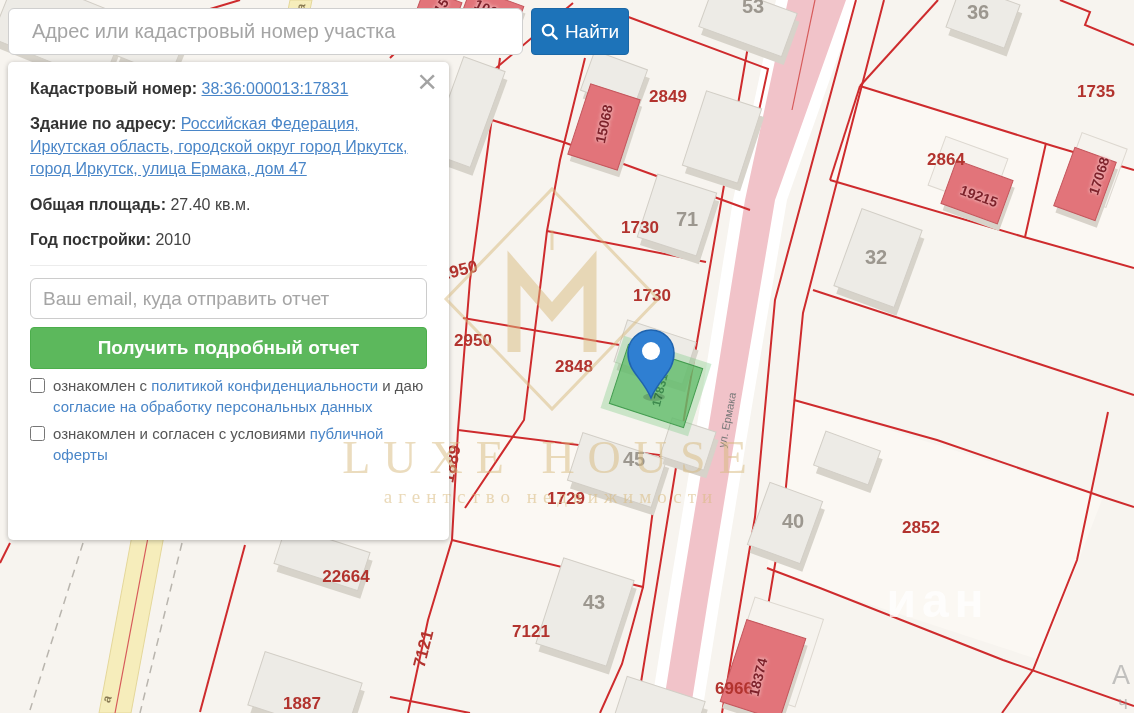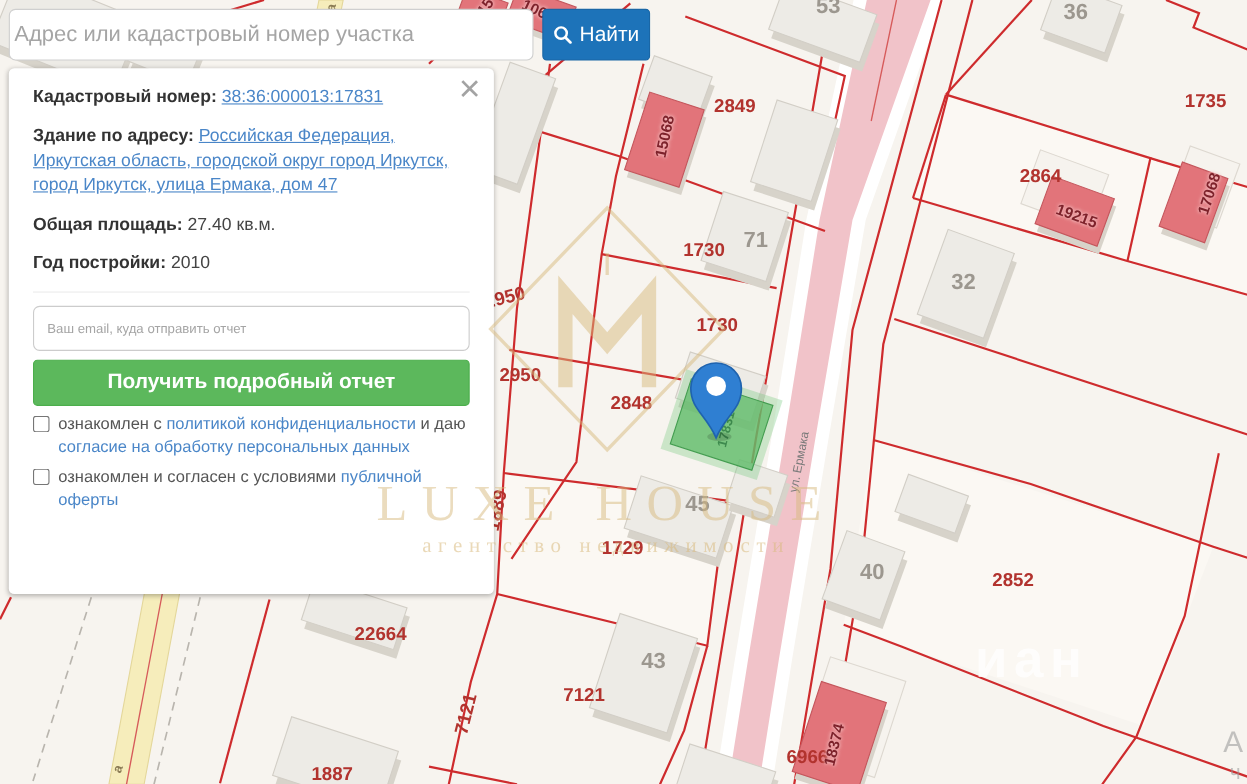--- a/index.html
+++ b/index.html
@@ -24,34 +24,34 @@
   .wm-cian{position:absolute;left:938px;top:600px;transform:translate(-50%,-50%);
     font-size:48px;font-weight:700;color:rgba(255,255,255,.75);letter-spacing:6px;}
   .wm-corner-a{position:absolute;left:1112px;top:660px;font-size:27px;color:rgba(150,150,150,.55);}
   .wm-corner-ch{position:absolute;left:1118px;top:692px;font-size:19px;color:rgba(150,150,150,.55);}
   .wm-logo{position:absolute;left:0;top:0;}
   
   .marker{position:absolute;left:0;top:0;z-index:25;pointer-events:none;}
   
   .searchbar{position:absolute;left:8px;top:8px;z-index:10;display:flex;}
   .search-input{width:467px;height:45px;border:1px solid #cfcfcf;border-radius:6px;background:#fff;
-    font-size:20px;color:#333;padding:0 4px;outline:none;font-family:"Liberation Sans",sans-serif;}
+    font-size:20px;color:#333;padding:0 23px;outline:none;font-family:"Liberation Sans",sans-serif;}
   .search-input::placeholder{color:#a5a5a5;}
   .search-btn{margin-left:8px;width:98px;height:47px;background:#1d73b9;border:1px solid #1a67a6;border-radius:4px;
     color:#fff;font-size:19px;display:flex;align-items:center;justify-content:center;gap:7px;cursor:pointer;
     font-family:"Liberation Sans",sans-serif;}
   .panel{position:absolute;left:8px;top:62px;width:441px;height:478px;background:#fff;border-radius:5px;
     box-shadow:0 1px 5px rgba(0,0,0,.28);z-index:10;padding:16px 22px;box-sizing:border-box;}
   .close-x{position:absolute;right:12px;top:2px;font-size:34px;font-weight:300;color:#a3a3a3;cursor:pointer;line-height:1;}
   .frow{font-size:16px;color:#444;margin-bottom:13px;line-height:1.4;}
   .frow b{color:#333;}
   .frow a, .cbrow a, .plink{color:#4a86c8;text-decoration:underline;cursor:pointer;}
   .cbrow a{text-decoration:none;}
   .hr{border-top:1px solid #ececec;margin:14px 0 12px 0;}
-  .email-input{width:100%;height:41px;border:1px solid #ccc;border-radius:6px;font-size:12px;color:#333;
+  .email-input{width:100%;height:41px;border:1px solid #ccc;border-radius:6px;font-size:19px;color:#333;
     padding:0 12px;box-sizing:border-box;outline:none;font-family:"Liberation Sans",sans-serif;}
   .email-input::placeholder{color:#a5a5a5;}
   .green-btn{margin-top:8px;width:100%;height:42px;background:#5cb85c;border:1px solid #4cae4c;border-radius:4px;
     color:#fff;font-size:19px;font-weight:700;cursor:pointer;font-family:"Liberation Sans",sans-serif;}
   .cbrow{display:flex;align-items:flex-start;font-size:15px;color:#555;margin-top:6px;line-height:1.4;}
   .cbrow input{width:15px;height:15px;margin:3px 8px 0 0;flex:0 0 auto;}
   .plinks{text-align:center;margin-top:24px;}
   .plink{display:inline-block;font-size:16px;text-decoration:none;border-bottom:1px dashed #8fb3dd;margin-top:14px;}
 </style>
 </head>

